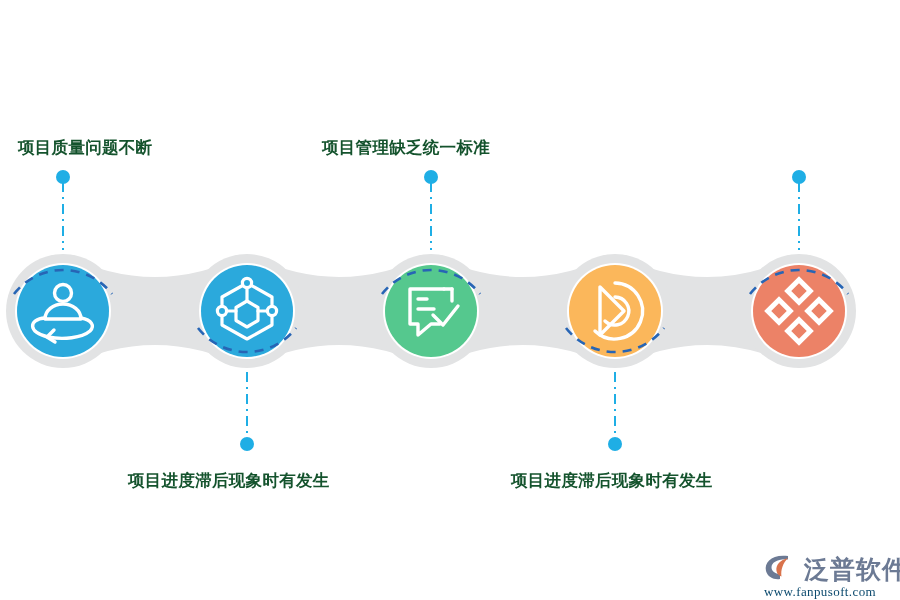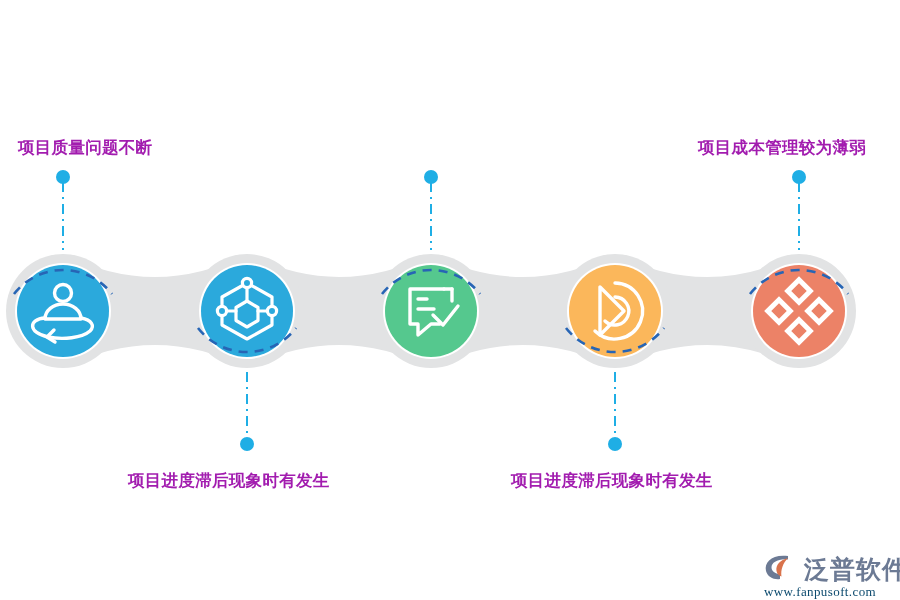--- a/index.html
+++ b/index.html
@@ -8,21 +8,21 @@
     background:#ffffff;
     font-family:"Liberation Sans","DejaVu Sans",sans-serif;
     overflow:hidden;position:relative;
   }
   #infographic{position:absolute;left:0;top:0;width:900px;height:600px;}
 
   .label{
     position:absolute;
     font-size:16.5px;
     font-weight:bold;
-    color:#a21caf;
+    color:#14532d;
     white-space:nowrap;
     letter-spacing:.3px;
   }
 
   
   #logo{
     position:absolute;left:760px;top:535px;
     width:132px;height:58px;margin-top:16px;
   }
   #logo-text{
@@ -151,22 +151,22 @@
     <g fill="none" stroke="#ffffff" stroke-width="5" stroke-linejoin="miter">
       <rect x="791" y="283" width="16" height="16" transform="rotate(45 799 291)"></rect>
       <rect x="771" y="303" width="16" height="16" transform="rotate(45 779 311)"></rect>
       <rect x="811" y="303" width="16" height="16" transform="rotate(45 819 311)"></rect>
       <rect x="791" y="323" width="16" height="16" transform="rotate(45 799 331)"></rect>
     </g>
   </svg>
 
   <div class="label" style="left:18px;top:137px;">项目质量问题不断</div>
   <div class="label" style="left:128px;top:470px;">项目进度滞后现象时有发生</div>
+  <div class="label" style="left:322px;top:137px;">项目管理缺乏统一标准</div>
   <div class="label" style="left:490px;top:470px;margin-left:21px;">项目进度滞后现象时有发生</div>
-  <div class="label" style="left:698px;top:137px;">项目成本管理较为薄弱</div>
 
   <div id="logo">
     <svg id="logo-mark" viewBox="0 0 40 30">
       <path d="M 26 4 C 10 2 2 10 4 19 C 5.5 25 12 28 18 27 L 18 22 C 13 22 9.5 19 9.5 15.5 C 9.5 10.5 16 6.5 26 7.5 Z" fill="#6C7A94"></path>
       <path d="M 26 6 C 18 8 13.5 13 14.5 19 C 15 22 17 24 19.5 24.5 C 18.5 18 21 11 26 6 Z" fill="#D9734C"></path>
     </svg>
     <div id="logo-text">泛普软件</div>
     <div id="logo-url">www.fanpusoft.com</div>
   </div>
 

